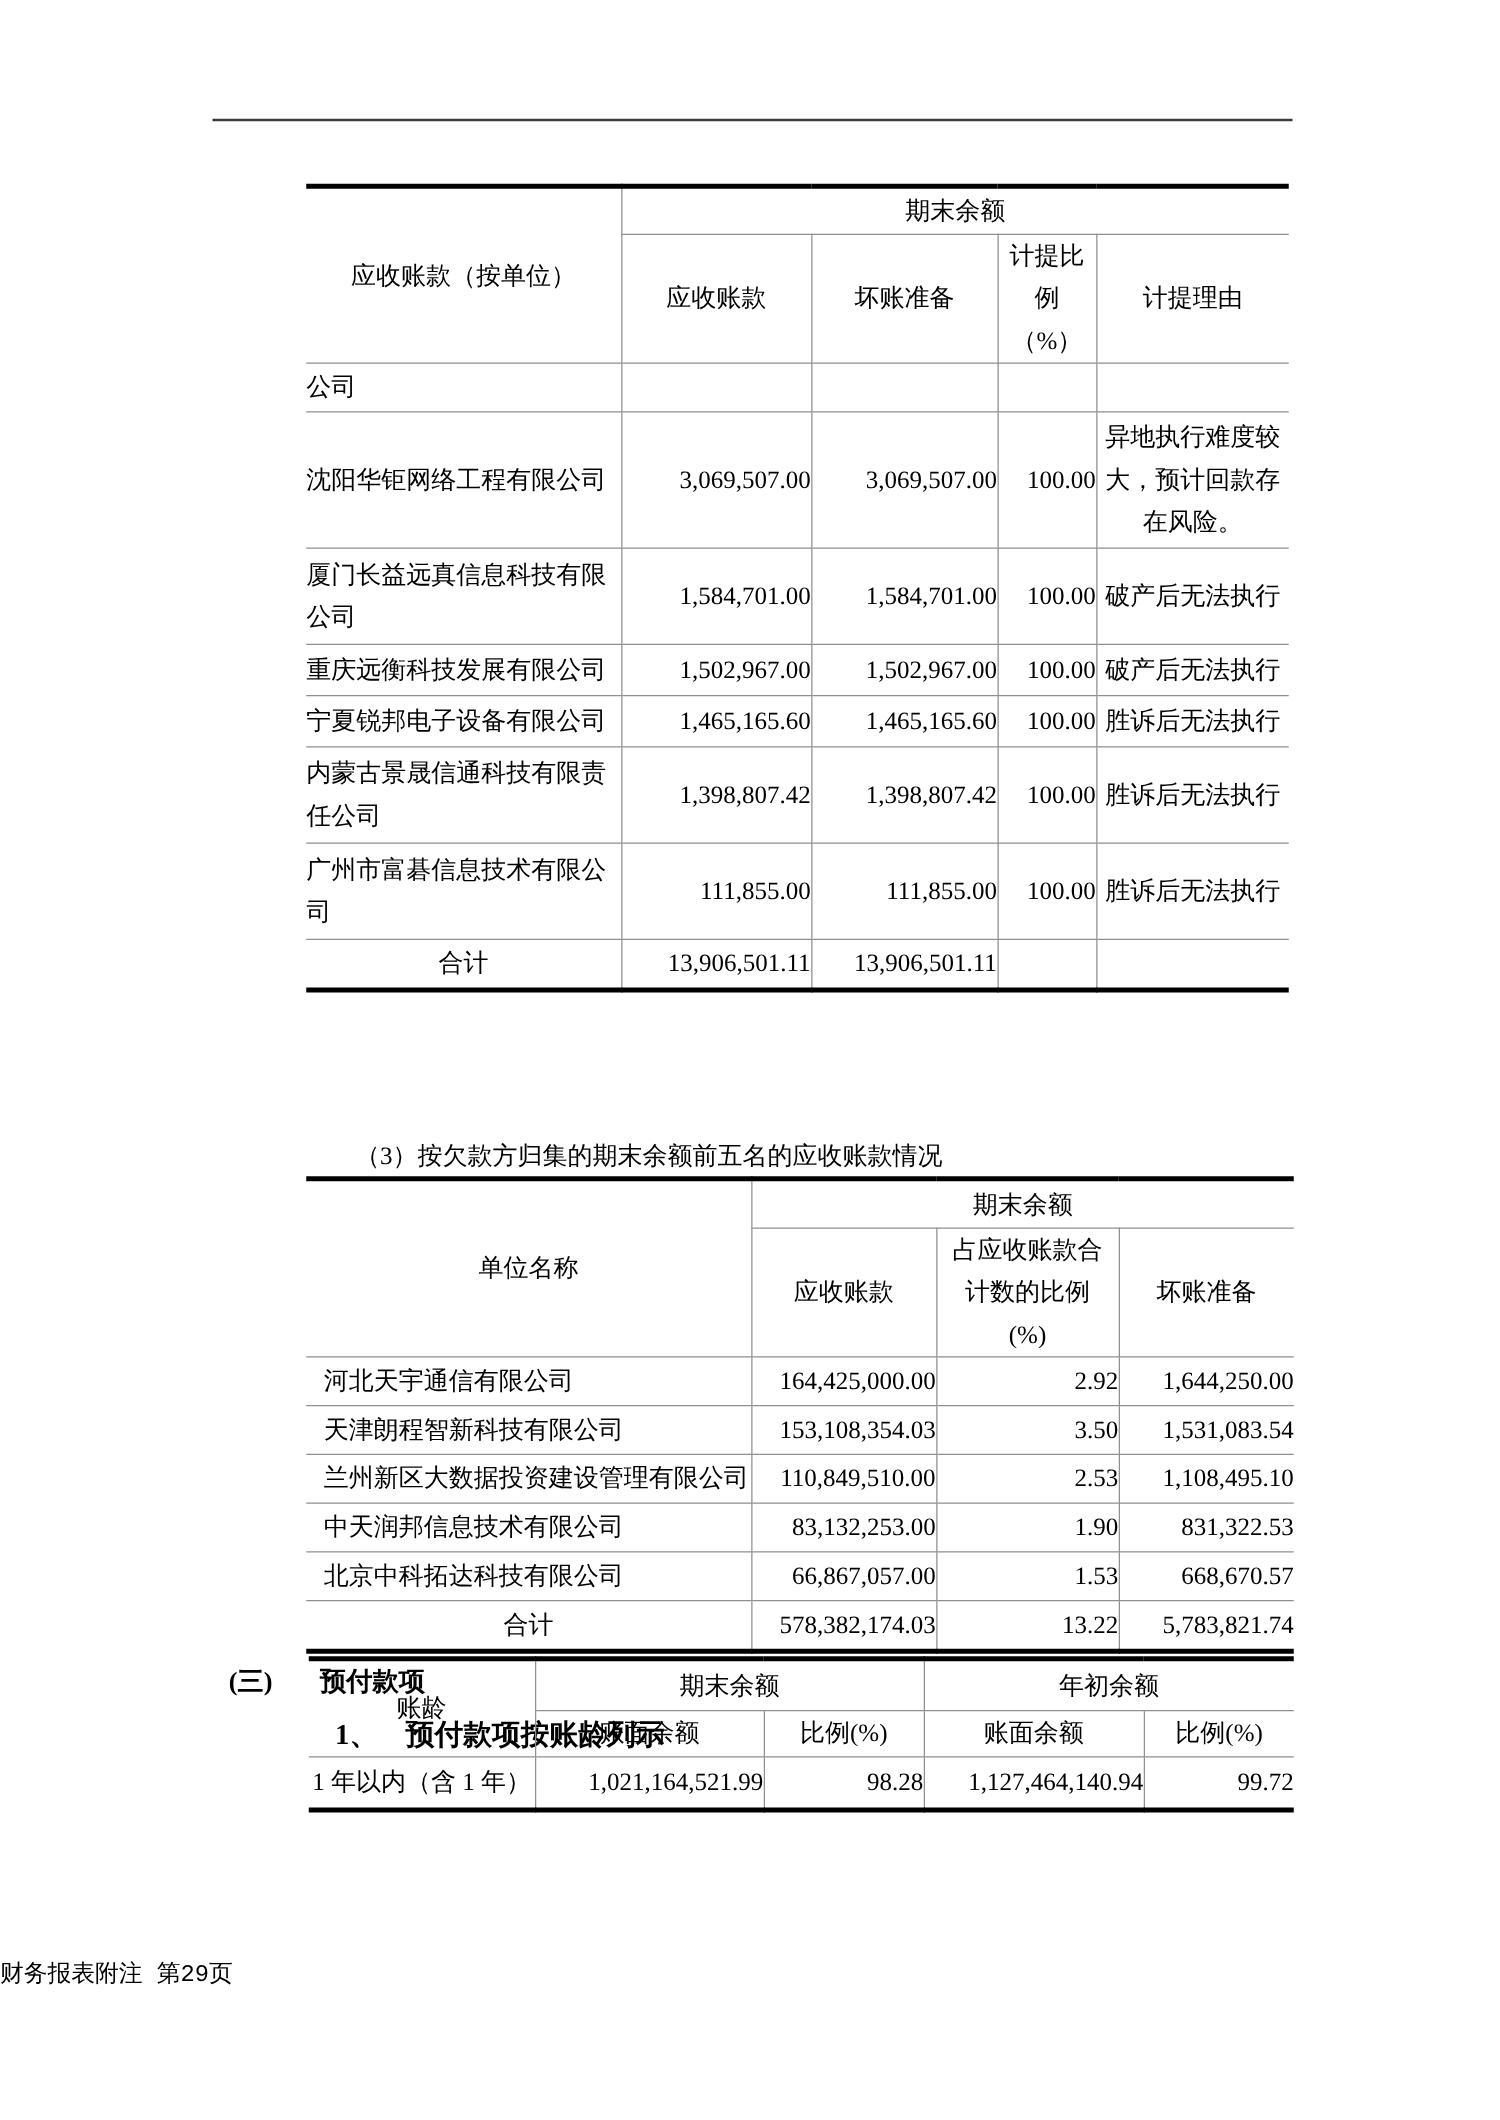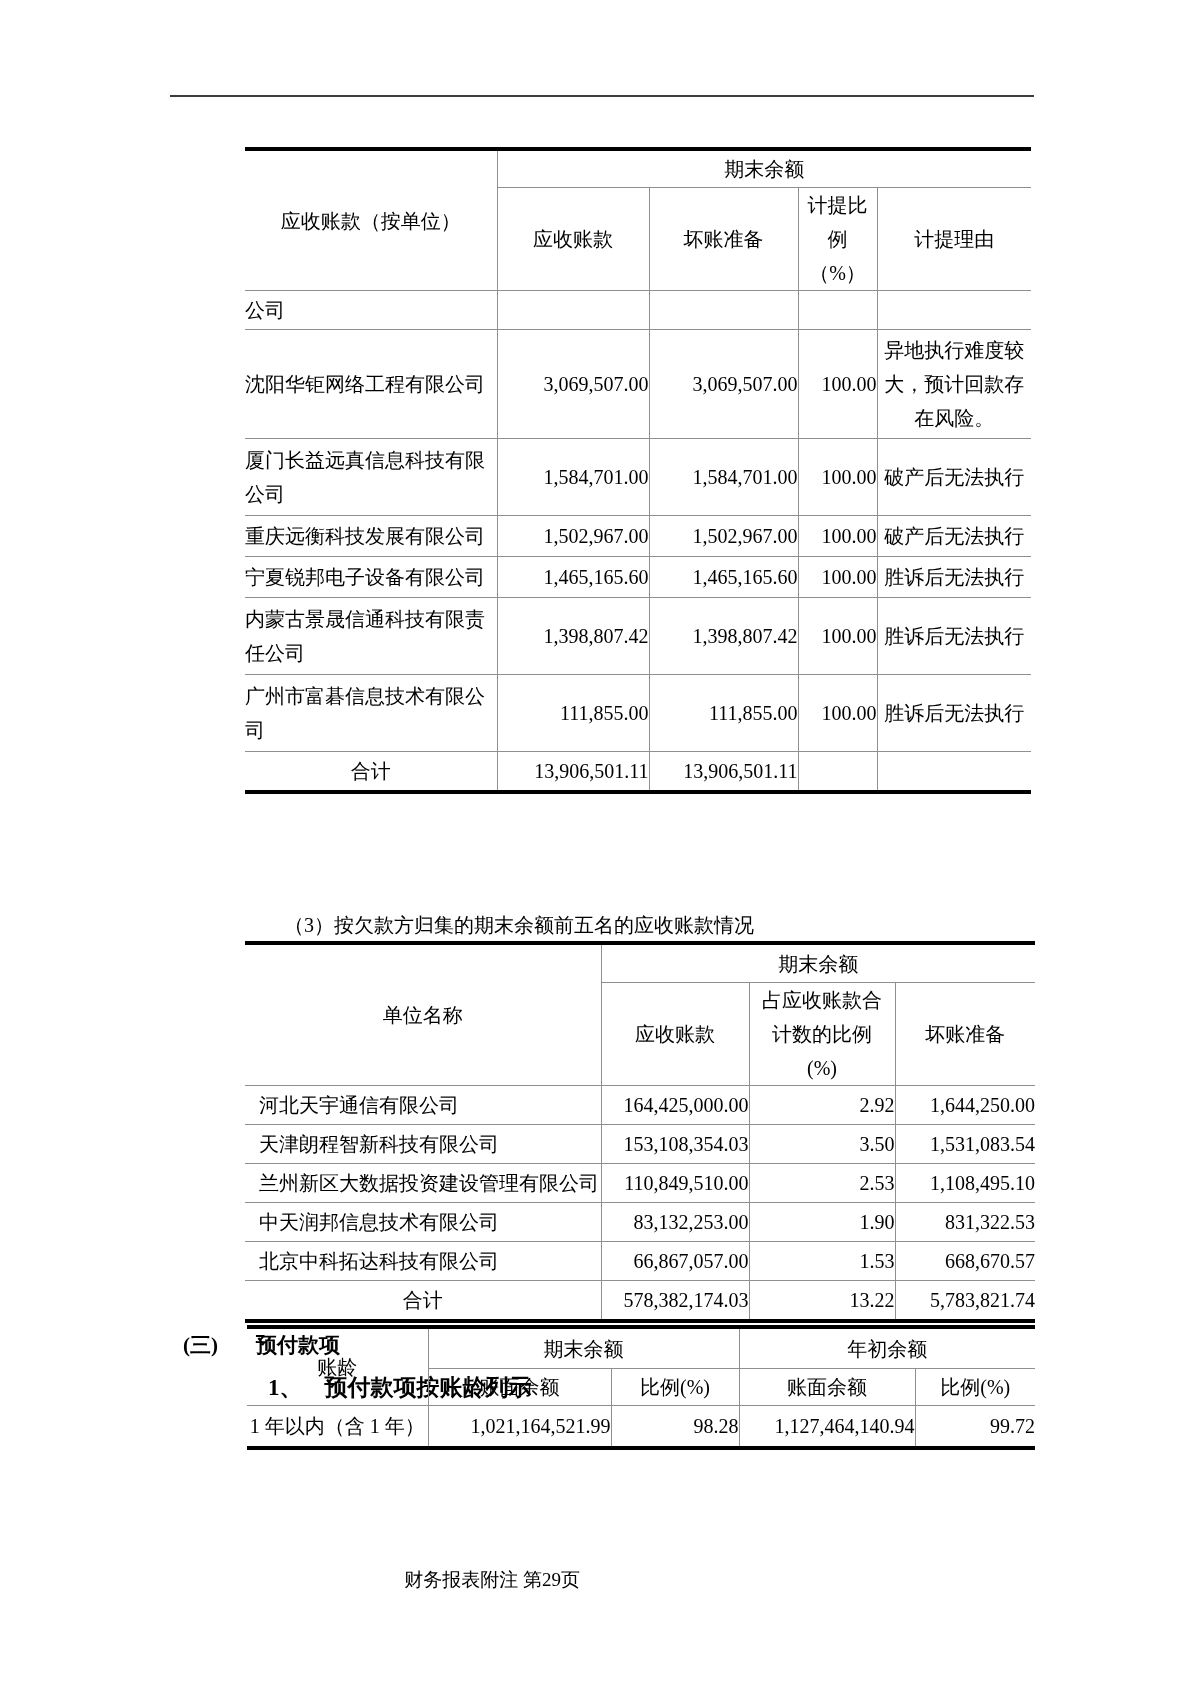--- a/index.html
+++ b/index.html
@@ -41,21 +41,21 @@
   .t2 .hB td{height:74px;}
   .t2 .dr td{height:38px;}
 
   .t3 .hA td{height:39px;}
   .t3 .hB td{height:36px;}
   .t3 .dr td{height:40px;}
 
   .para{font-size:20px;line-height:44px;white-space:nowrap;}
   .h3line{font-size:21px;font-weight:bold;line-height:28px;white-space:nowrap;}
   .subline{font-size:23px;font-weight:bold;line-height:28px;white-space:nowrap;}
-  .footer{left:0;width:984px;text-align:center;font-size:19px;line-height:28px;}
+  .footer{left:0;width:984px;font-size:19px;line-height:28px;font-family:Liberation Mono, monospace;}
 </style>
 </head>
 <body>
 
 <div class="abs toprule"></div>
 
 <table class="fin t1 abs" style="top:147px;left:245px;width:786px;">
   <colgroup>
     <col style="width:252px">
       <col style="width:152px">

